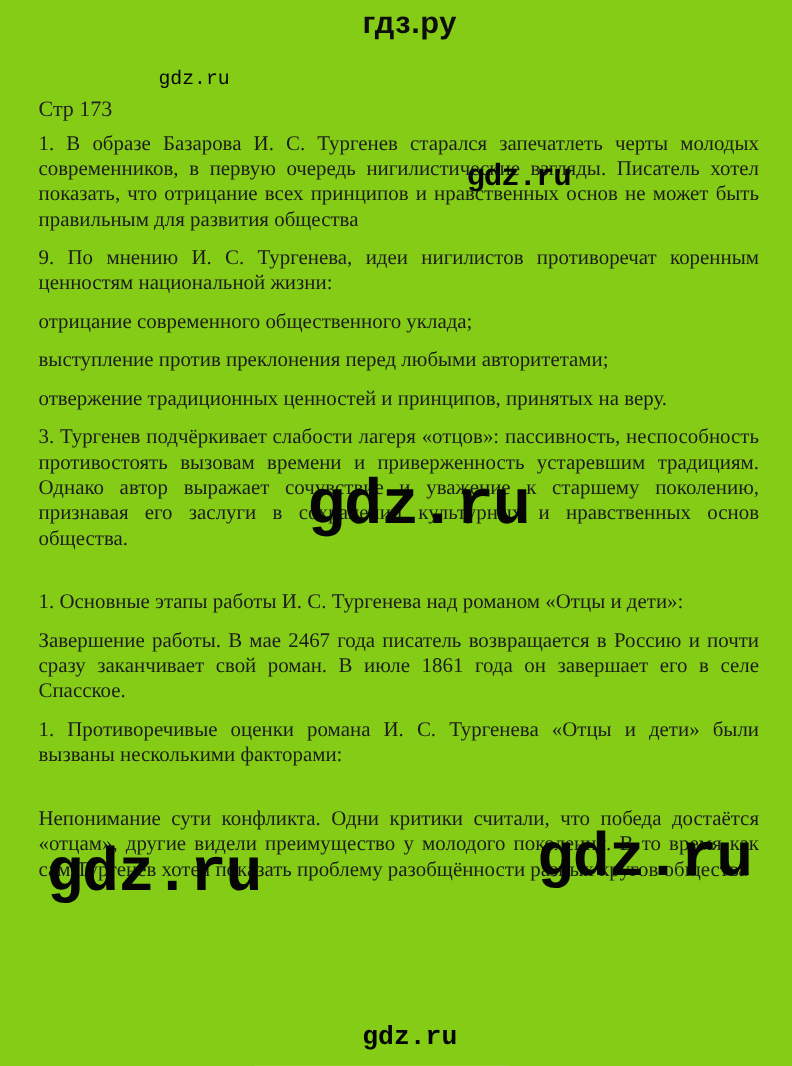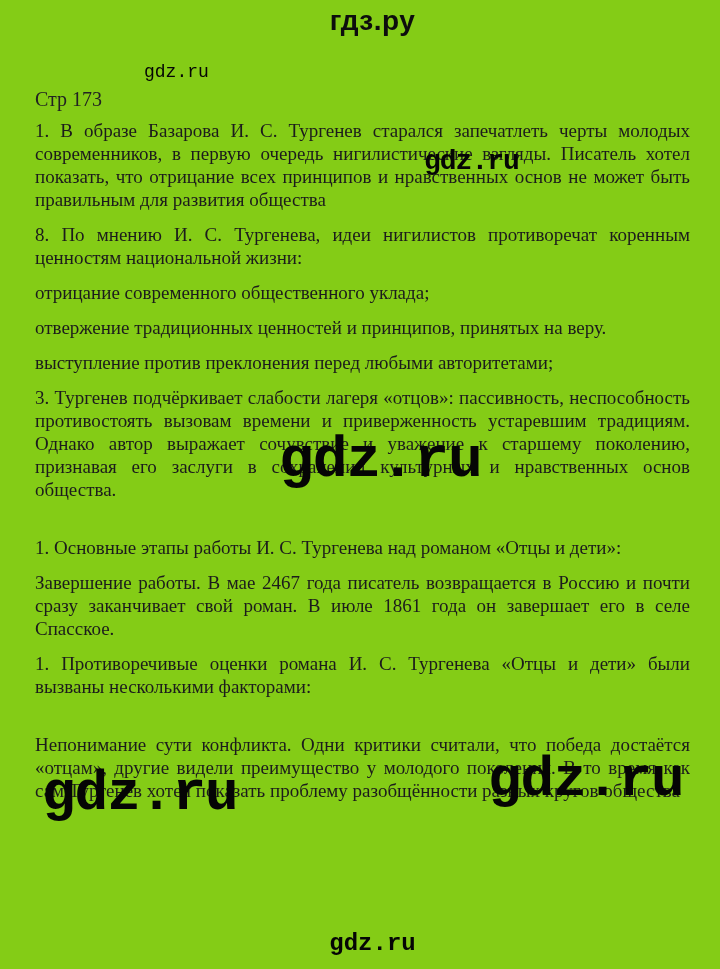--- a/index.html
+++ b/index.html
@@ -66,24 +66,24 @@
 <body>
 
 <div class="page">
 
   <div class="site-logo">гдз.ру</div>
 
   <div class="page-label">Стр 173</div>
 
   <div class="answers">
     <p>1. В образе Базарова И. С. Тургенев старался запечатлеть черты молодых современников, в первую очередь нигилистические взгляды. Писатель хотел показать, что отрицание всех принципов и нравственных основ не может быть правильным для развития общества</p>
-    <p>8. По мнению И. С. Тургенева, идеи нигилистов противоречат коренным ценностям национальной жизни:</p>
+    <p>9. По мнению И. С. Тургенева, идеи нигилистов противоречат коренным ценностям национальной жизни:</p>
     <p>отрицание современного общественного уклада;</p>
+    <p>выступление против преклонения перед любыми авторитетами;</p>
     <p>отвержение традиционных ценностей и принципов, принятых на веру.</p>
-    <p>выступление против преклонения перед любыми авторитетами;</p>
     <p>3. Тургенев подчёркивает слабости лагеря «отцов»: пассивность, неспособность противостоять вызовам времени и приверженность устаревшим традициям. Однако автор выражает сочувствие и уважение к старшему поколению, признавая его заслуги в сохранении культурных и нравственных основ общества.</p>
     <p class="gap-wm">1. Основные этапы работы И. С. Тургенева над романом «Отцы и дети»:</p>
     <p>Завершение работы. В мае 2467 года писатель возвращается в Россию и почти сразу заканчивает свой роман. В июле 1861 года он завершает его в селе Спасское.</p>
     <p>1. Противоречивые оценки романа И. С. Тургенева «Отцы и дети» были вызваны несколькими факторами:</p>
     <p class="gap-wm">Непонимание сути конфликта. Одни критики считали, что победа достаётся «отцам», другие видели преимущество у молодого поколения. В то время как сам Тургенев хотел показать проблему разобщённости разных кругов общества</p>
   </div>
 
   <span class="wm wm-small">gdz.ru</span>
   <span class="wm wm-inline">gdz.ru</span>
   <span class="wm wm-center">gdz.ru</span>

